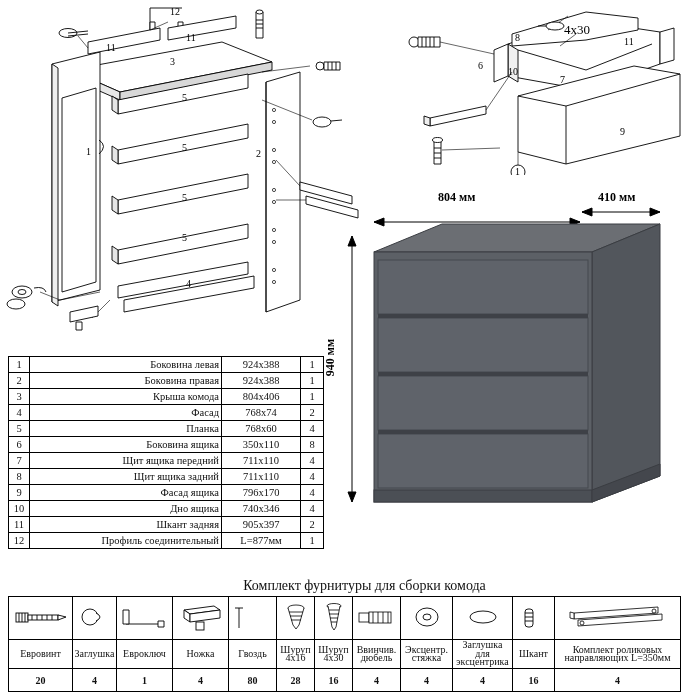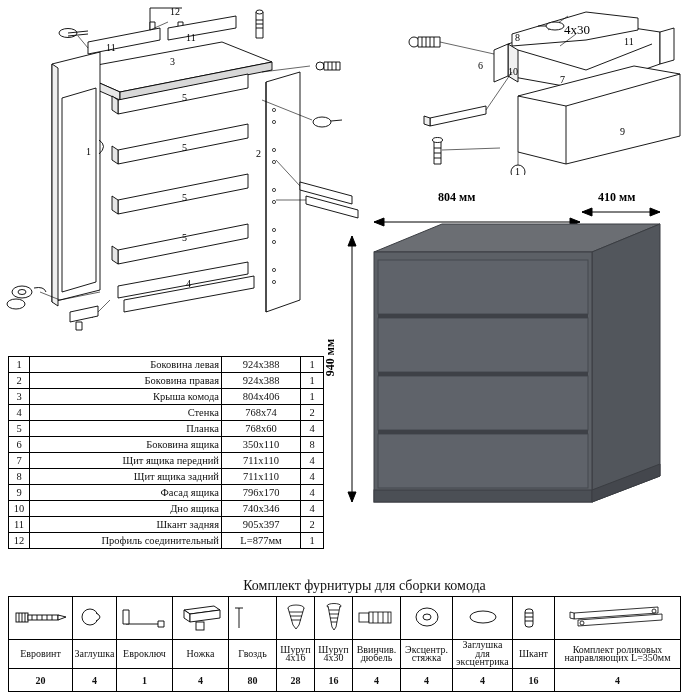--- a/index.html
+++ b/index.html
@@ -318,21 +318,21 @@
           <td class="qty">1</td>
         </tr>
       <tr>
           <td class="n">3</td>
           <td class="name">Крыша комода</td>
           <td class="dim">804x406</td>
           <td class="qty">1</td>
         </tr>
       <tr>
           <td class="n">4</td>
-          <td class="name">Стенка</td>
+          <td class="name">Фасад</td>
           <td class="dim">768x74</td>
           <td class="qty">2</td>
         </tr>
       <tr>
           <td class="n">5</td>
           <td class="name">Планка</td>
           <td class="dim">768x60</td>
           <td class="qty">4</td>
         </tr>
       <tr>

